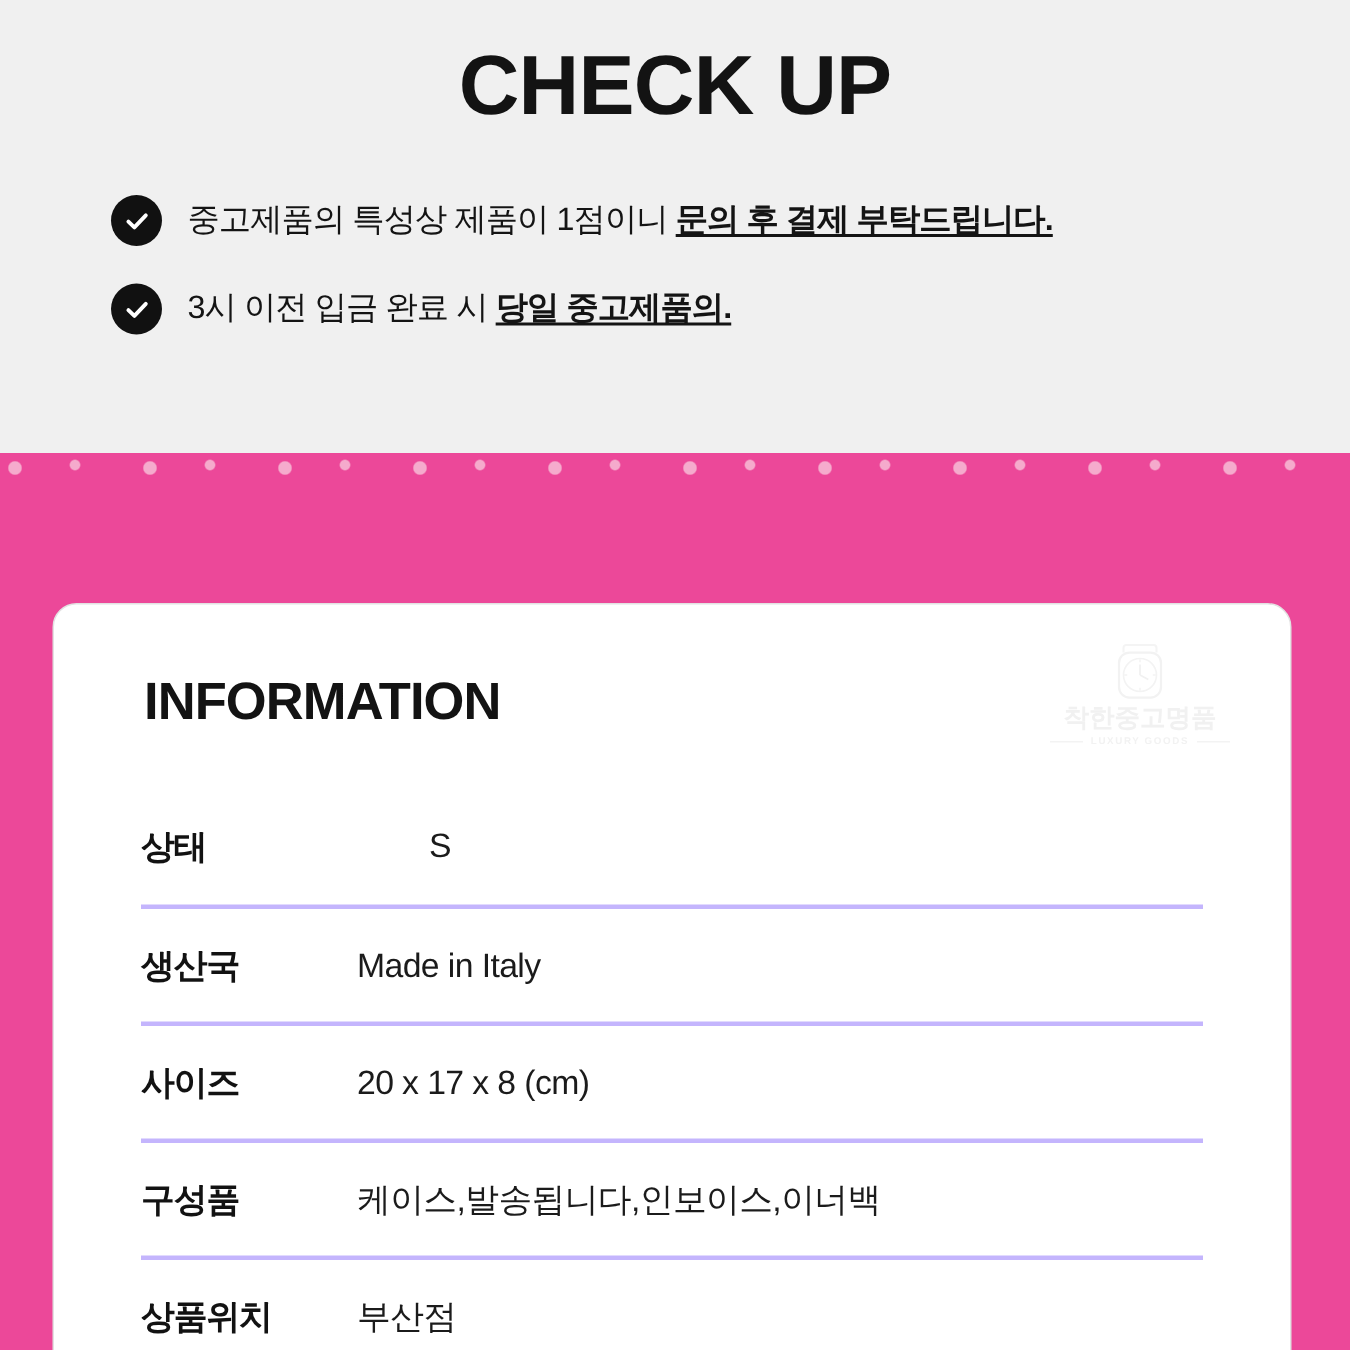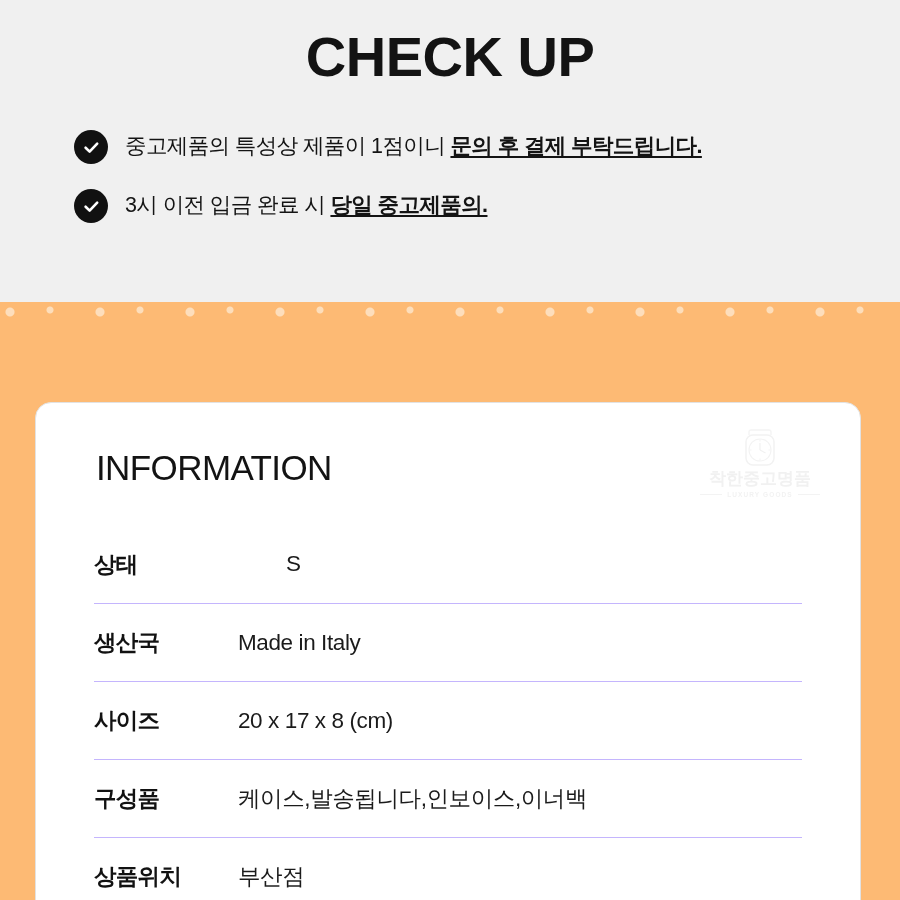--- a/index.html
+++ b/index.html
@@ -14,21 +14,21 @@
     font-family: "Liberation Sans", "DejaVu Sans", sans-serif;
     background: #ffffff;
     color: #111111;
     -webkit-font-smoothing: antialiased;
   }
 
   .page {
     position: relative;
     width: 900px;
     height: 900px;
-    background: #fdba74;
+    background: #ec4899;
   }
 
   
   .checkup-section {
     position: absolute;
     left: 0;
     top: 0;
     width: 900px;
     height: 302px;
     background: #f0f0f0;
@@ -121,21 +121,21 @@
   .info-header {
     position: relative;
     height: 122px;
   }
 
   .info-title {
     position: absolute;
     left: 60px;
     top: 45px;
     font-size: 35px;
-    font-weight: 400;
+    font-weight: 700;
     letter-spacing: -0.6px;
     color: #131313;
     text-align: right;
   }
 
   
   .watermark {
     position: absolute;
     right: 30px;
     top: 26px;
@@ -180,21 +180,21 @@
 
   
   .spec-table {
     padding: 0 58px 0 58px;
   }
 
   .spec-row {
     display: flex;
     align-items: center;
     height: 78px;
-    border-top: 1px solid #c4b5fd;
+    border-top: 3px solid #c4b5fd;
   }
 
   .spec-row.first { border-top: none; gap: 48px; }
 
   .spec-label {
     flex: 0 0 auto;
     width: 144px;
     font-size: 22.5px;
     font-weight: 700;
     color: #121212;

